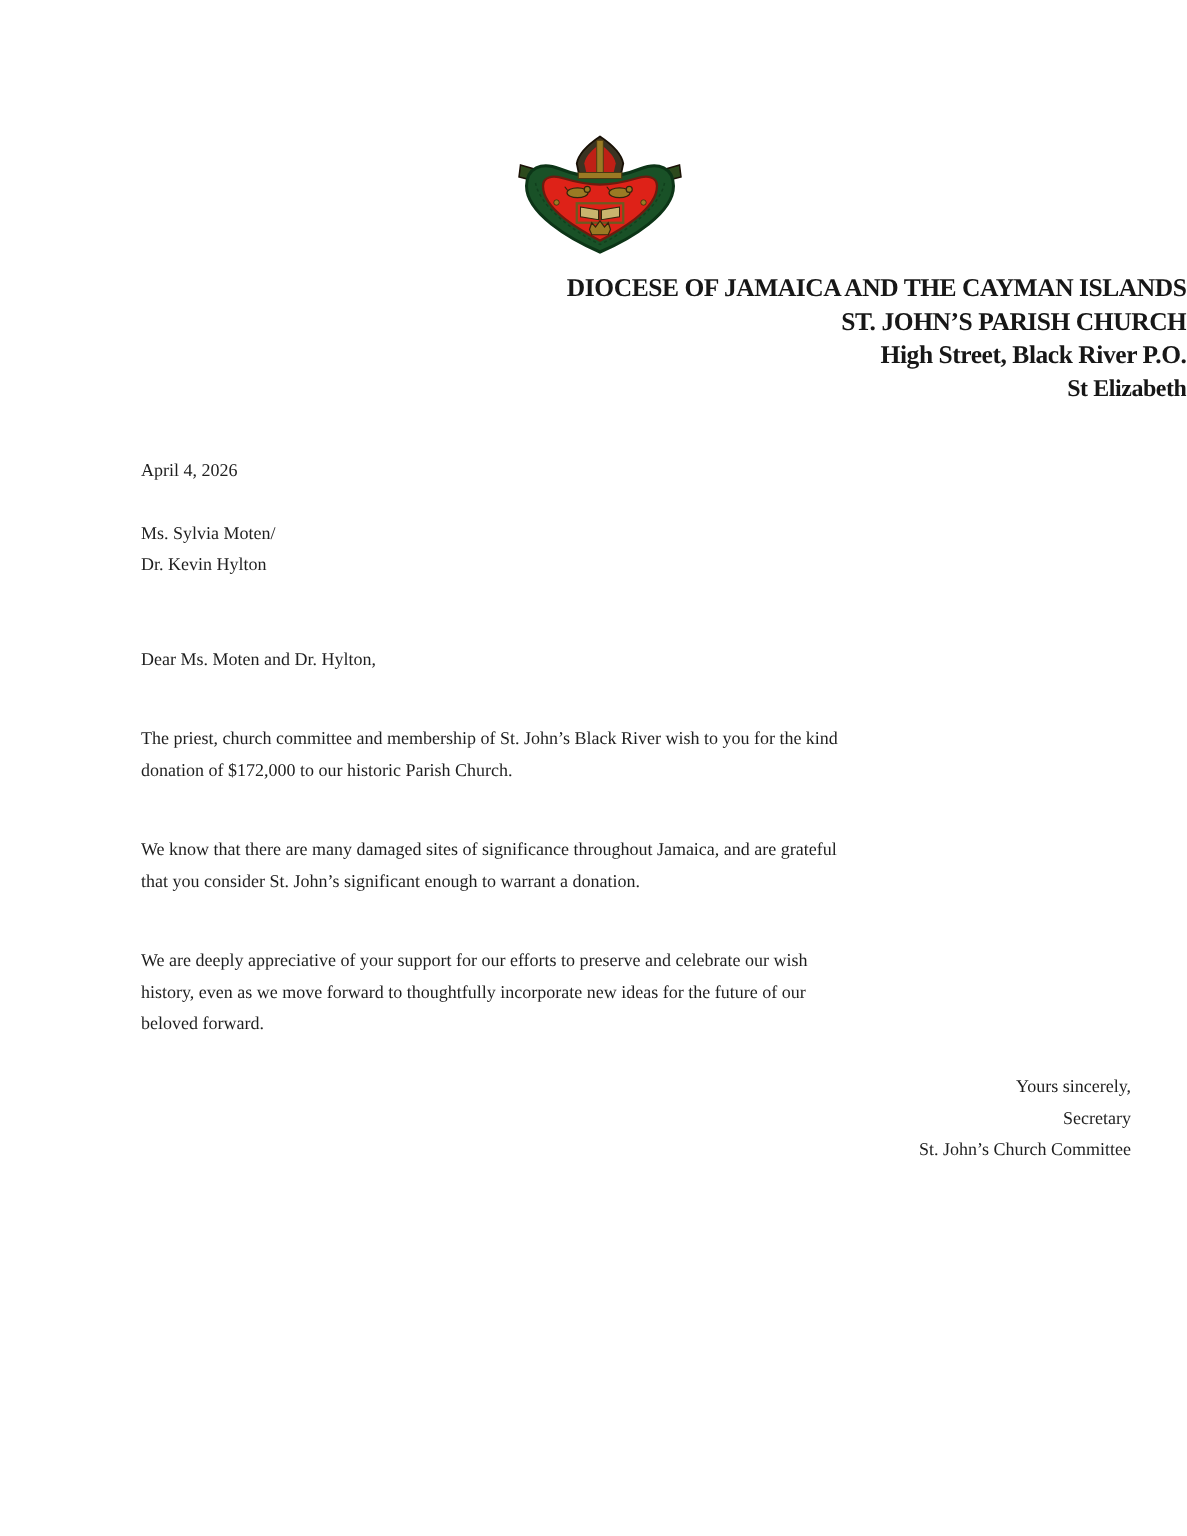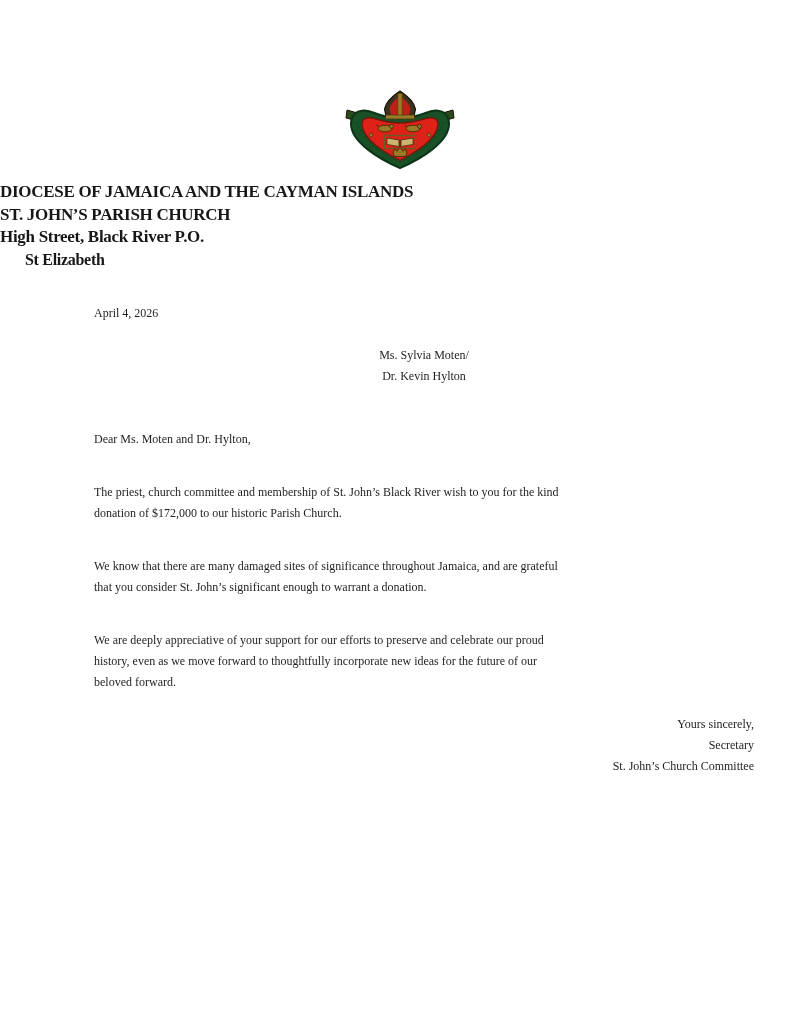--- a/index.html
+++ b/index.html
@@ -19,42 +19,42 @@
     top: 90px;
     width: 110px;
     height: 80px;
   }
   
   .letterhead {
     position: absolute;
     left: 0;
     top: 181px;
     width: 100%;
-    text-align: left;
+    text-align: right;
     color: #171717;
     font-weight: 700;
   }
   .lh {
     font-size: 17px;
     line-height: 22.5px;
     letter-spacing: -0.3px;
   }
   .lh-4 { font-size: 16px; padding-left: 25px; }
   
   .letter-body {
     position: absolute;
     left: 94px;
     top: 303px;
     width: 660px;
     color: #1e1e1e;
     font-size: 12px;
     line-height: 21px;
   }
   .line { white-space: nowrap; }
-  .recipients { margin-top: 21px; text-align: center; }
+  .recipients { margin-top: 21px; }
   .salutation { margin-top: 42px; }
   .para { margin-top: 32px; }
   .signoff { margin-top: 21px; text-align: right; }
 </style>
 </head>
 <body>
 
 <div class="page">
 
   <div class="crest">
@@ -123,21 +123,21 @@
       <div class="line">The priest, church committee and membership of St. John’s Black River wish to you for the kind</div>
       <div class="line">donation of $172,000 to our historic Parish Church.</div>
     </div>
 
     <div class="para">
       <div class="line">We know that there are many damaged sites of significance throughout Jamaica, and are grateful</div>
       <div class="line">that you consider St. John’s significant enough to warrant a donation.</div>
     </div>
 
     <div class="para">
-      <div class="line">We are deeply appreciative of your support for our efforts to preserve and celebrate our proud</div>
+      <div class="line">We are deeply appreciative of your support for our efforts to preserve and celebrate our wish</div>
       <div class="line">history, even as we move forward to thoughtfully incorporate new ideas for the future of our</div>
       <div class="line">beloved forward.</div>
     </div>
 
     <div class="signoff">
       <div class="line">Yours sincerely,</div>
       <div class="line">Secretary</div>
       <div class="line">St. John’s Church Committee</div>
     </div>
   </div>

